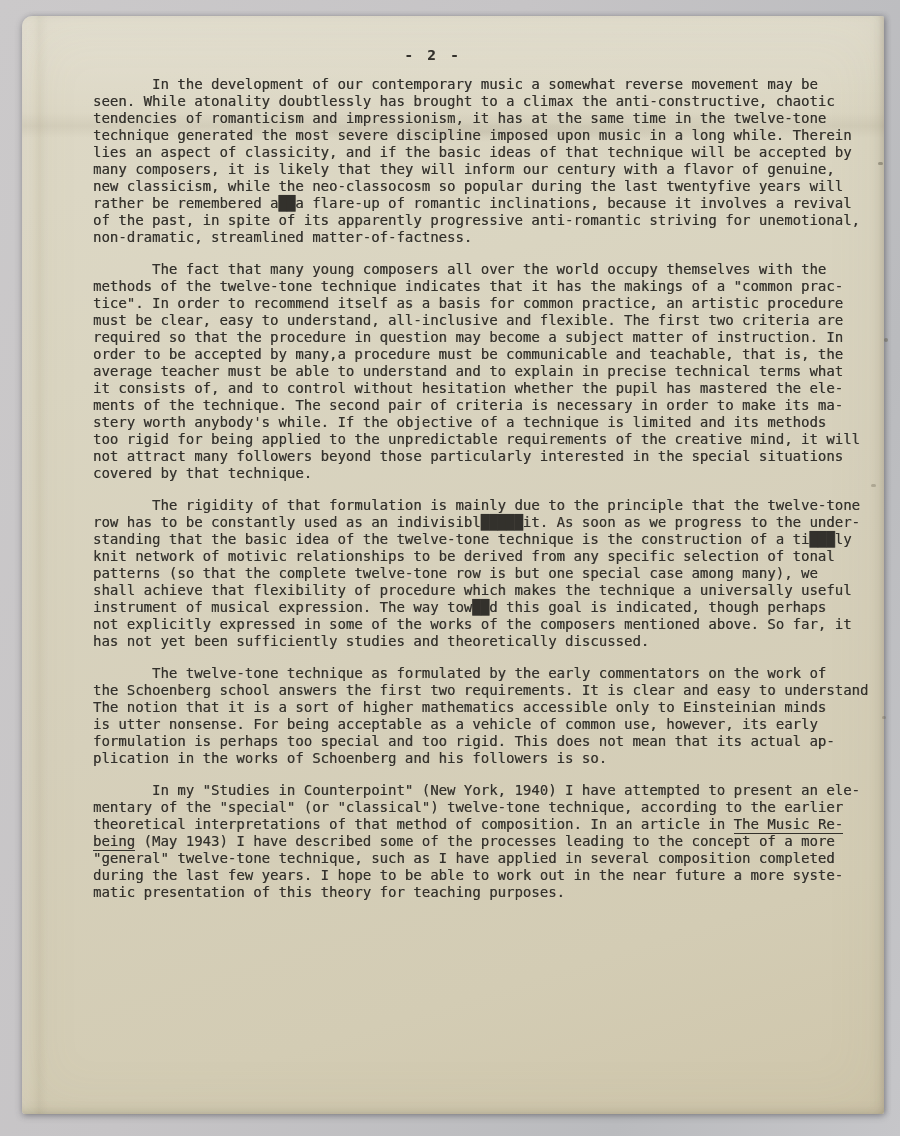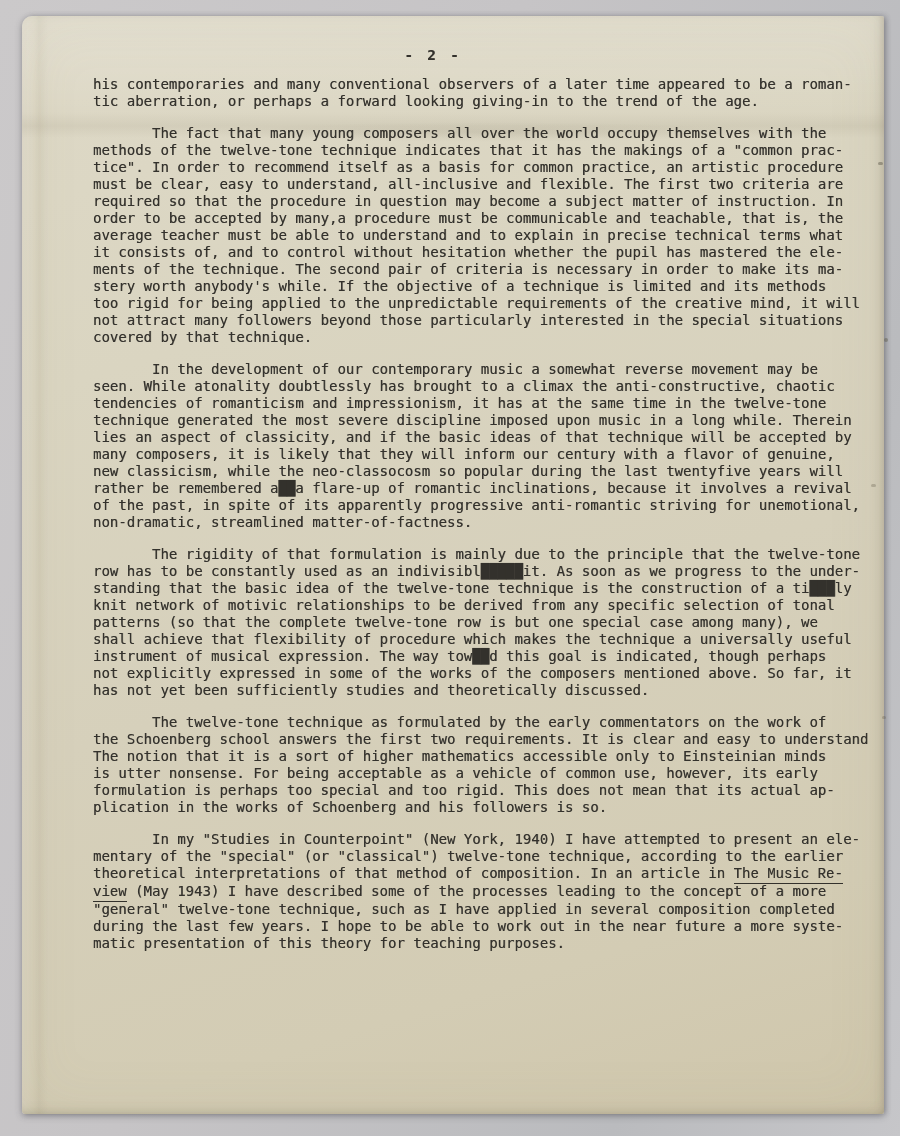--- a/index.html
+++ b/index.html
@@ -76,21 +76,20 @@
   }
 
   .para {
     white-space: pre;
     margin: 0 0 15px 0;
   }
 
   .u { 
     border-bottom: 1.4px solid #33312c;
     padding-bottom: 0.5px;
-    font-family: Liberation Mono, monospace;
   }
 
   
   .speck {
     position: absolute;
     background: rgba(92,86,70,0.45);
     border-radius: 2px;
   }
   .speck.s1 { left: 856px; top: 146px; width: 5px; height: 3px; }
   .speck.s2 { left: 862px; top: 322px; width: 4px; height: 4px; }
@@ -109,64 +108,62 @@
 <body>
 
 <div class="photo">
   <div class="paper">
 
     <div class="page-number">- 2 -</div>
 
     <div class="smear"></div>
 
     <div class="body-text">
-      <p class="para">his contemporaries and many conventional observers of a later time appeared to be a roman-
-tic aberration, or perhaps a forward looking giving-in to the trend of the age.</p>
+      <p class="para">       In the development of our contemporary music a somewhat reverse movement may be
+seen. While atonality doubtlessly has brought to a climax the anti-constructive, chaotic
+tendencies of romanticism and impressionism, it has at the same time in the twelve-tone
+technique generated the most severe discipline imposed upon music in a long while. Therein
+lies an aspect of classicity, and if the basic ideas of that technique will be accepted by
+many composers, it is likely that they will inform our century with a flavor of genuine,
+new classicism, while the neo-classocosm so popular during the last twentyfive years will
+rather be remembered a██a flare-up of romantic inclinations, because it involves a revival
+of the past, in spite of its apparently progressive anti-romantic striving for unemotional,
+non-dramatic, streamlined matter-of-factness.</p>
       <p class="para">       The fact that many young composers all over the world occupy themselves with the
 methods of the twelve-tone technique indicates that it has the makings of a "common prac-
 tice". In order to recommend itself as a basis for common practice, an artistic procedure
 must be clear, easy to understand, all-inclusive and flexible. The first two criteria are
 required so that the procedure in question may become a subject matter of instruction. In
 order to be accepted by many,a procedure must be communicable and teachable, that is, the
 average teacher must be able to understand and to explain in precise technical terms what
 it consists of, and to control without hesitation whether the pupil has mastered the ele-
 ments of the technique. The second pair of criteria is necessary in order to make its ma-
 stery worth anybody's while. If the objective of a technique is limited and its methods
 too rigid for being applied to the unpredictable requirements of the creative mind, it will
 not attract many followers beyond those particularly interested in the special situations
 covered by that technique.</p>
-      <p class="para">       In the development of our contemporary music a somewhat reverse movement may be
-seen. While atonality doubtlessly has brought to a climax the anti-constructive, chaotic
-tendencies of romanticism and impressionism, it has at the same time in the twelve-tone
-technique generated the most severe discipline imposed upon music in a long while. Therein
-lies an aspect of classicity, and if the basic ideas of that technique will be accepted by
-many composers, it is likely that they will inform our century with a flavor of genuine,
-new classicism, while the neo-classocosm so popular during the last twentyfive years will
-rather be remembered a██a flare-up of romantic inclinations, because it involves a revival
-of the past, in spite of its apparently progressive anti-romantic striving for unemotional,
-non-dramatic, streamlined matter-of-factness.</p>
       <p class="para">       The rigidity of that formulation is mainly due to the principle that the twelve-tone
 row has to be constantly used as an indivisibl█████it. As soon as we progress to the under-
 standing that the basic idea of the twelve-tone technique is the construction of a ti███ly
 knit network of motivic relationships to be derived from any specific selection of tonal
 patterns (so that the complete twelve-tone row is but one special case among many), we
 shall achieve that flexibility of procedure which makes the technique a universally useful
 instrument of musical expression. The way tow██d this goal is indicated, though perhaps
 not explicitly expressed in some of the works of the composers mentioned above. So far, it
 has not yet been sufficiently studies and theoretically discussed.</p>
       <p class="para">       The twelve-tone technique as formulated by the early commentators on the work of
 the Schoenberg school answers the first two requirements. It is clear and easy to understand
 The notion that it is a sort of higher mathematics accessible only to Einsteinian minds
 is utter nonsense. For being acceptable as a vehicle of common use, however, its early
 formulation is perhaps too special and too rigid. This does not mean that its actual ap-
 plication in the works of Schoenberg and his followers is so.</p>
       <p class="para"><span>       In my "Studies in Counterpoint" (New York, 1940) I have attempted to present an ele-
 mentary of the "special" (or "classical") twelve-tone technique, according to the earlier
 theoretical interpretations of that method of composition. In an article in </span><span class="u">The Music Re-</span><span>
-</span><span class="u">view</span><span> (May 1943) I have described some of the processes leading to the concept of a more
+</span><span class="u">being</span><span> (May 1943) I have described some of the processes leading to the concept of a more
 "general" twelve-tone technique, such as I have applied in several composition completed
 during the last few years. I hope to be able to work out in the near future a more syste-
 matic presentation of this theory for teaching purposes.</span></p>
     </div>
 
     <div class="speck s1"></div>
     <div class="speck s2"></div>
     <div class="speck s3"></div>
     <div class="speck s4"></div>
 

